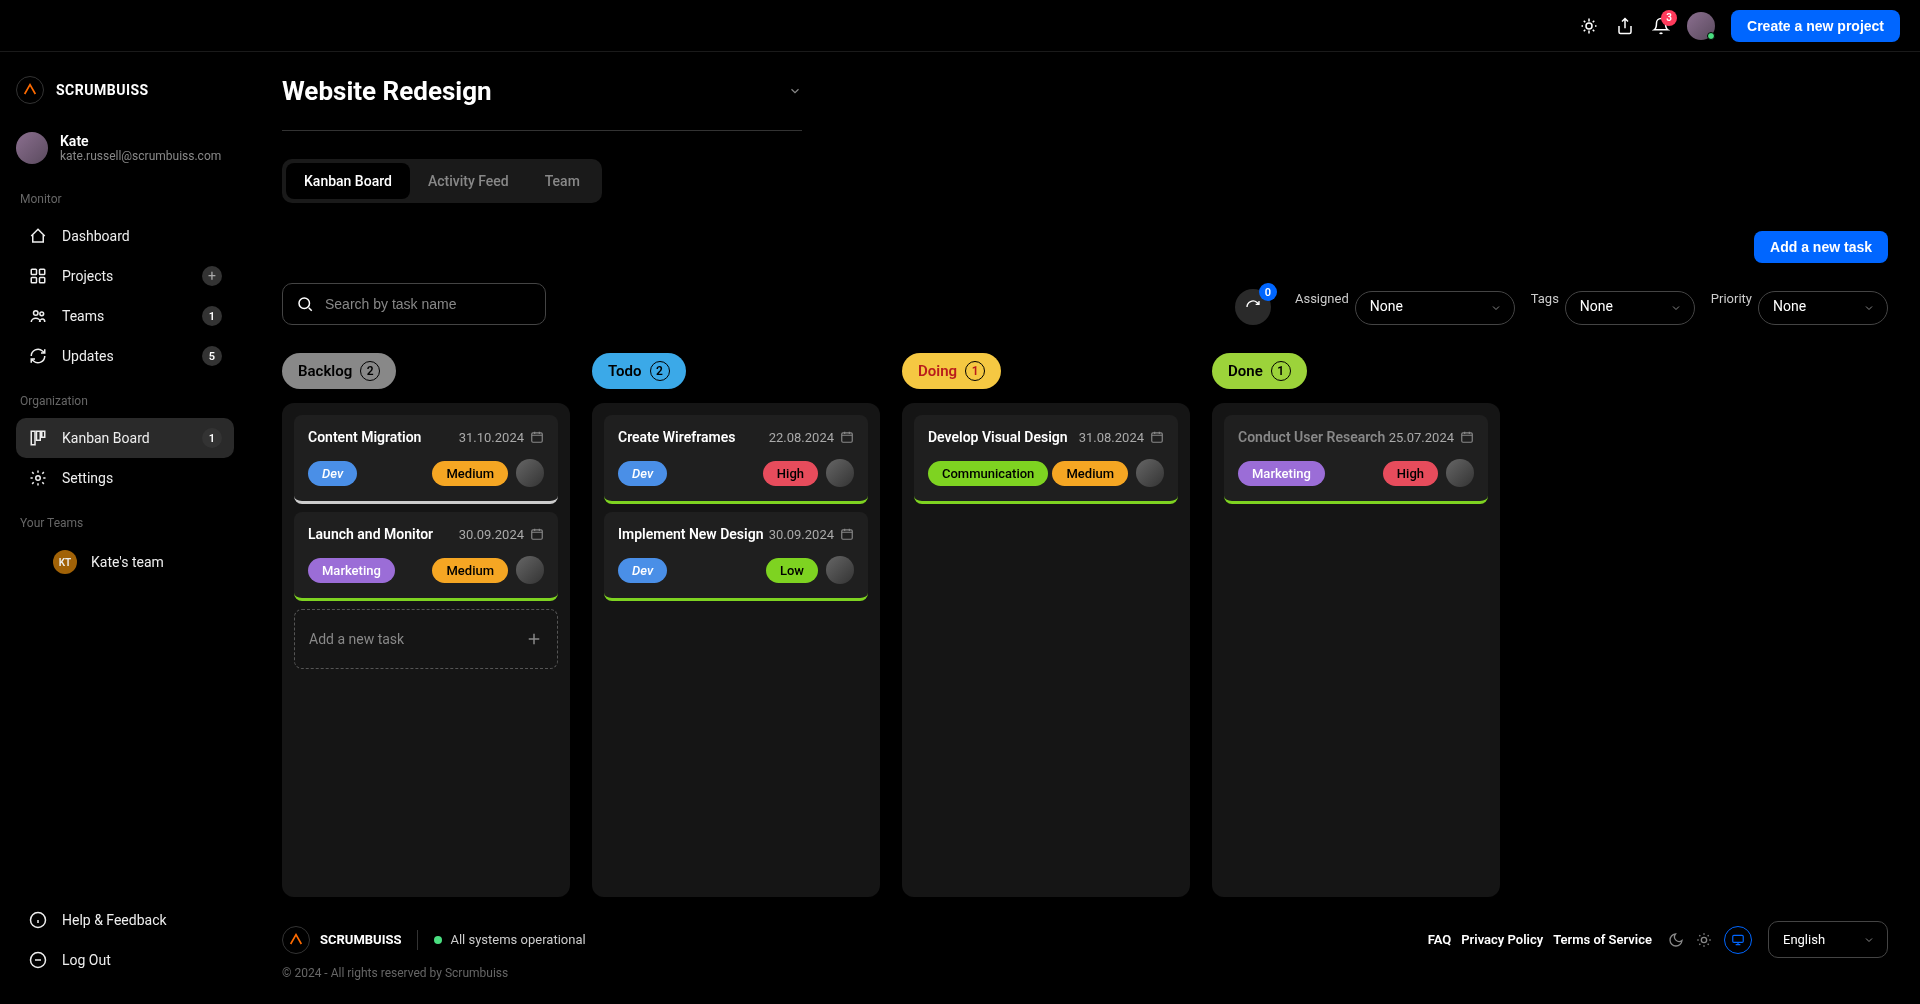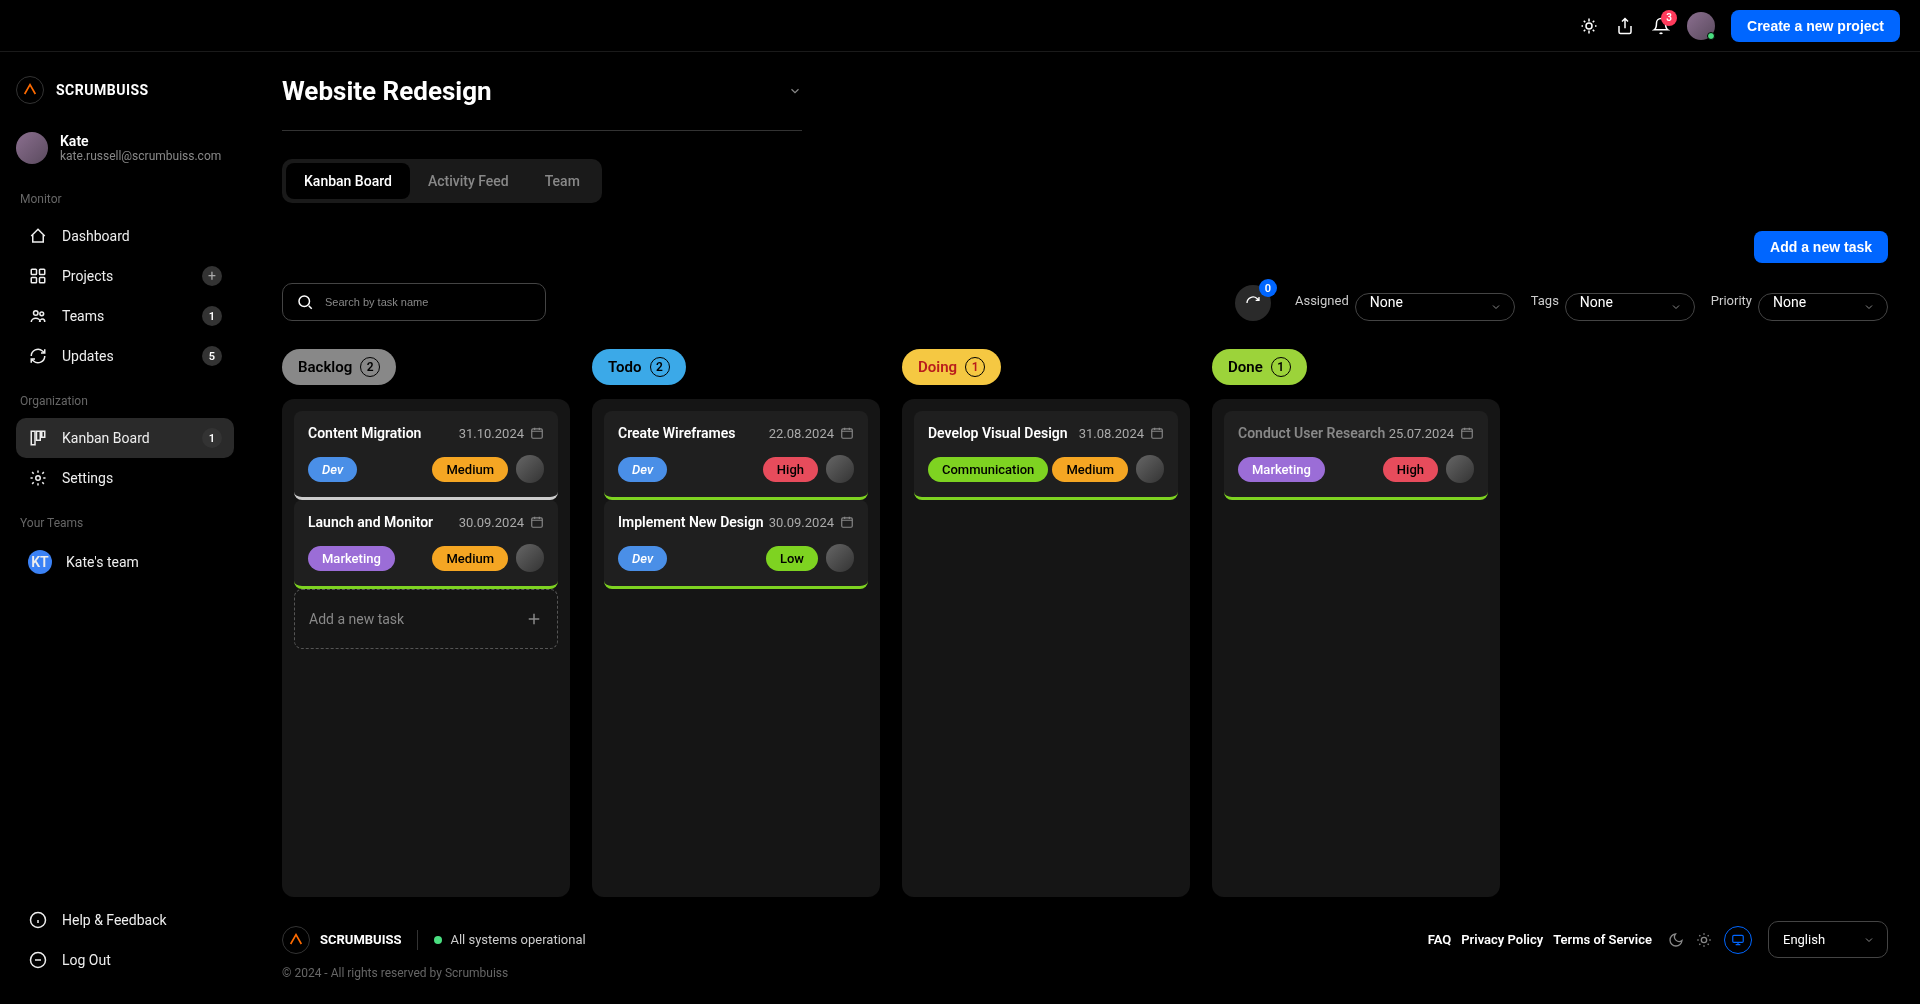--- a/index.html
+++ b/index.html
@@ -25,56 +25,56 @@
 .user-avatar { width: 32px; height: 32px; border-radius: 50%; background: linear-gradient(135deg,#8b6f8f,#5a4a5e); }
 .user-name { font-weight: 600; font-size: 14px; }
 .user-email { color: #888; font-size: 12px; }
 .section-label { color: #666; font-size: 12px; margin-bottom: 10px; padding-left: 4px; }
 .nav-item { display: flex; align-items: center; gap: 14px; padding: 10px 12px; border-radius: 10px; cursor: pointer; color: #eee; position: relative; }
 .nav-item.active { background: #2a2a2a; }
 .nav-icon { width: 20px; height: 20px; flex-shrink: 0; display: flex; align-items: center; justify-content: center; }
 .nav-label { flex: 1; }
 .nav-badge { background: #333; color: #fff; border-radius: 50%; width: 20px; height: 20px; display: flex; align-items: center; justify-content: center; font-size: 11px; font-weight: 600; }
 .nav-add { width: 20px; height: 20px; border-radius: 50%; background: #333; display: flex; align-items: center; justify-content: center; font-size: 14px; color: #aaa; }
-.team-avatar { width: 24px; height: 24px; border-radius: 50%; background: #3b82f6; display: flex; align-items: center; justify-content: center; font-size: 14px; font-weight: 600; }
+.team-avatar { width: 24px; height: 24px; border-radius: 50%; background: #a16207; display: flex; align-items: center; justify-content: center; font-size: 10px; font-weight: 600; margin-left: 25px; }
 .sidebar-spacer { flex: 1; }
 
 
 .content { flex: 1; padding: 24px 32px; overflow-y: auto; display: flex; flex-direction: column; }
 .title-row { display: flex; align-items: center; justify-content: space-between; border-bottom: 1px solid #333; padding-bottom: 24px; width: 520px; }
 .page-title { font-size: 26px; font-weight: 700; }
 .tabs { display: flex; background: #1a1a1a; border-radius: 10px; padding: 4px; margin-top: 28px; width: fit-content; }
 .tab { padding: 10px 18px; border-radius: 8px; cursor: pointer; color: #888; font-weight: 500; }
 .tab.active { background: #000; color: #fff; }
 .action-row { display: flex; justify-content: flex-end; margin-top: 28px; }
 
 .filters-row { display: flex; align-items: flex-end; gap: 16px; margin-top: 20px; }
 .search-wrap { position: relative; width: 264px; }
-.search-input { width: 100%; background: #000; border: 1px solid #444; border-radius: 10px; padding: 12px 14px 12px 42px; color: #fff; font-size: 11px; }
+.search-input { width: 100%; background: #000; border: 1px solid #444; border-radius: 10px; padding: 12px 14px 12px 42px; color: #fff; font-size: 14px; }
 .search-input::placeholder { color: #888; }
 .search-icon-pos { position: absolute; left: 14px; top: 50%; transform: translateY(-50%); }
 .filters-spacer { flex: 1; }
 .refresh-btn { width: 36px; height: 36px; border-radius: 50%; background: #2a2a2a; display: flex; align-items: center; justify-content: center; cursor: pointer; position: relative; margin-right: 8px; }
 .refresh-badge { position: absolute; top: -6px; right: -6px; background: #0066ff; color: #fff; width: 18px; height: 18px; border-radius: 50%; font-size: 11px; display: flex; align-items: center; justify-content: center; font-weight: 600; }
 .filter { display: flex; flex-direction: row; gap: 6px; }
 .filter-label { font-size: 13px; color: #ccc; }
-.select { background: #000; border: 1px solid #444; border-radius: 17px; padding: 0 36px 10px 14px; color: #fff; width: 130px; cursor: pointer; position: relative; }
+.select { background: #000; border: 1px solid #444; border-radius: 17px; padding: 6px 36px 10px 14px; color: #fff; width: 130px; cursor: pointer; position: relative; }
 .select-chevron { position: absolute; right: 12px; top: 50%; transform: translateY(-50%); }
 
 
 .board { display: flex; gap: 22px; margin-top: 28px; flex: 1; }
 .column { width: 288px; display: flex; flex-direction: column; }
 .col-header { display: inline-flex; align-items: center; gap: 8px; padding: 8px 16px; border-radius: 20px; font-weight: 600; font-size: 15px; width: fit-content; margin-bottom: 14px; }
 .col-count { width: 20px; height: 20px; border-radius: 50%; display: flex; align-items: center; justify-content: center; font-size: 12px; }
 .col-backlog { background: #888; color: #000; } .col-backlog .col-count { border: 1.5px solid #000; }
 .col-todo { background: #3ba9e8; color: #000; } .col-todo .col-count { border: 1.5px solid #000; }
 .col-doing { background: #f5c842; color: #b91c1c; } .col-doing .col-count { border: 1.5px solid #000; }
 .col-done { background: #9cd33a; color: #000; } .col-done .col-count { border: 1.5px solid #000; }
 .col-body { background: #151515; border-radius: 12px; padding: 12px; flex: 1; }
-.card { background: #1f1f1f; border-radius: 8px; padding: 14px; border-bottom: 3px solid #7ed321; cursor: pointer; }
+.card { background: #1f1f1f; border-radius: 8px; padding: 14px; margin-bottom: 8px; border-bottom: 3px solid #7ed321; cursor: pointer; }
 .card.first-backlog { border-bottom: 3px solid #ccc; }
 .card-top { display: flex; justify-content: space-between; align-items: center; margin-bottom: 14px; }
 .card-title { font-weight: 600; font-size: 14px; }
 .card-title.done { color: #888; }
 .card-date { color: #aaa; font-size: 13px; display: flex; align-items: center; gap: 6px; }
 .card-bottom { display: flex; justify-content: space-between; align-items: center; }
 .card-left { display: flex; gap: 6px; }
 .card-right { display: flex; align-items: center; gap: 8px; }
 .pill { padding: 5px 14px; border-radius: 14px; font-size: 13px; font-weight: 500; }
 .pill-dev { background: #4a8fe7; color: #fff; font-style: italic; }

